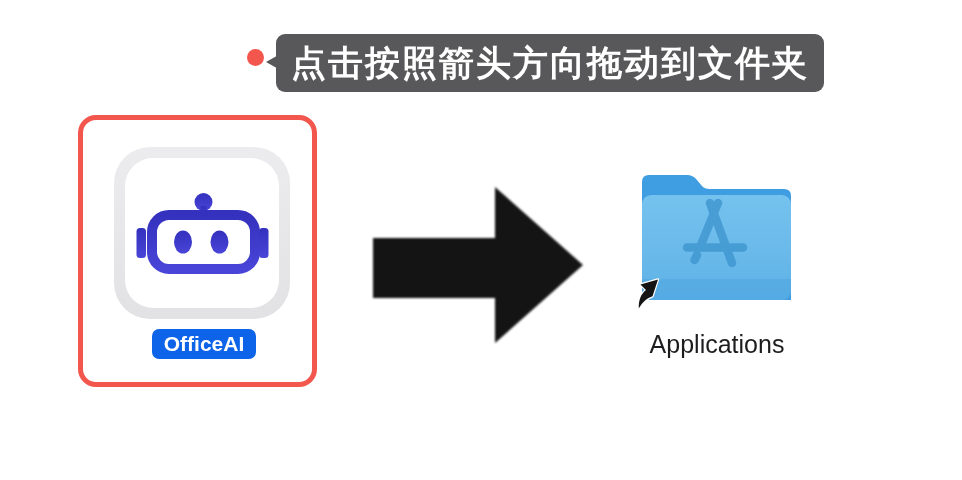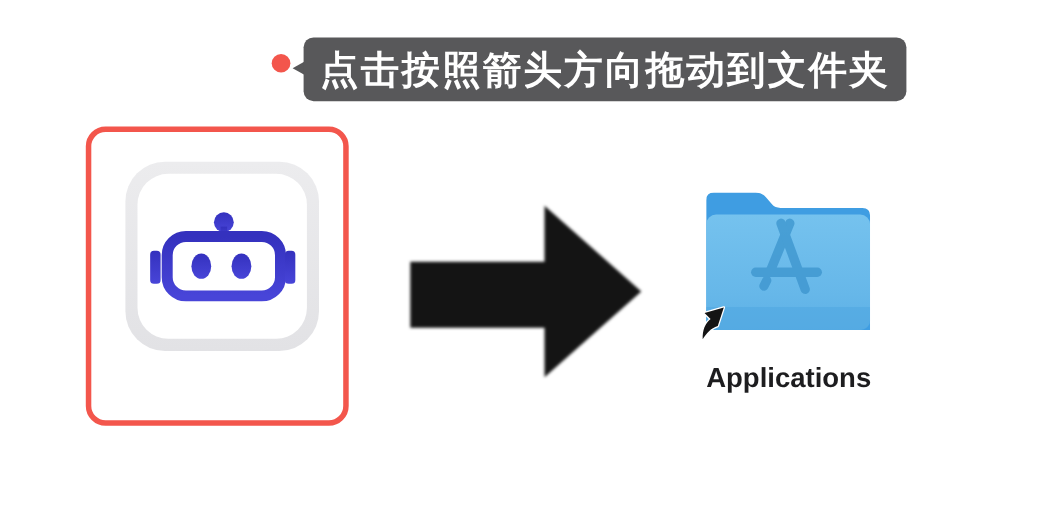--- a/index.html
+++ b/index.html
@@ -104,21 +104,21 @@
     position: absolute;
     left: -10px; top: 103px;
     width: 30px; height: 34px;
   }
   .folder-label {
     position: absolute;
     left: 606px; top: 330px;
     width: 222px;
     text-align: center;
     font-size: 25px;
-    font-weight: 700;
+    font-weight: 400;
     color: #1d1d1f;
     line-height: 28px;
   }
 </style>
 </head>
 <body>
 
 <div class="stage">
 
   <span class="callout-dot"></span>
@@ -140,20 +140,23 @@
         </defs>
         <circle cx="67.5" cy="10" r="9" fill="url(#rg)"></circle>
         <rect x="64.5" y="14" width="6" height="13" fill="url(#rg)"></rect>
         <rect x="16" y="23" width="103" height="54" rx="17" fill="none" stroke="url(#rg)" stroke-width="10"></rect>
         <rect x="0.5" y="36" width="9.5" height="30" rx="3.5" fill="url(#rg)"></rect>
         <rect x="123" y="36" width="9.5" height="30" rx="3.5" fill="url(#rg)"></rect>
         <ellipse cx="47" cy="50" rx="9" ry="11.5" fill="url(#rg)"></ellipse>
         <ellipse cx="83.5" cy="50" rx="9" ry="11.5" fill="url(#rg)"></ellipse>
       </svg>
     </div>
+  </div>
+  <div class="app-label">
+    <span>OfficeAI</span>
   </div>
 
   <svg class="drag-arrow" viewBox="0 0 214 160">
     <polygon points="2,53 124,53 124,2 212,80 124,158 124,113 2,113" fill="#141414"></polygon>
   </svg>
 
   <div class="folder-wrap">
     <svg width="149" height="125" viewBox="0 0 149 125">
       <defs>
         <linearGradient id="fg" x1="0" y1="0" x2="0" y2="1">

